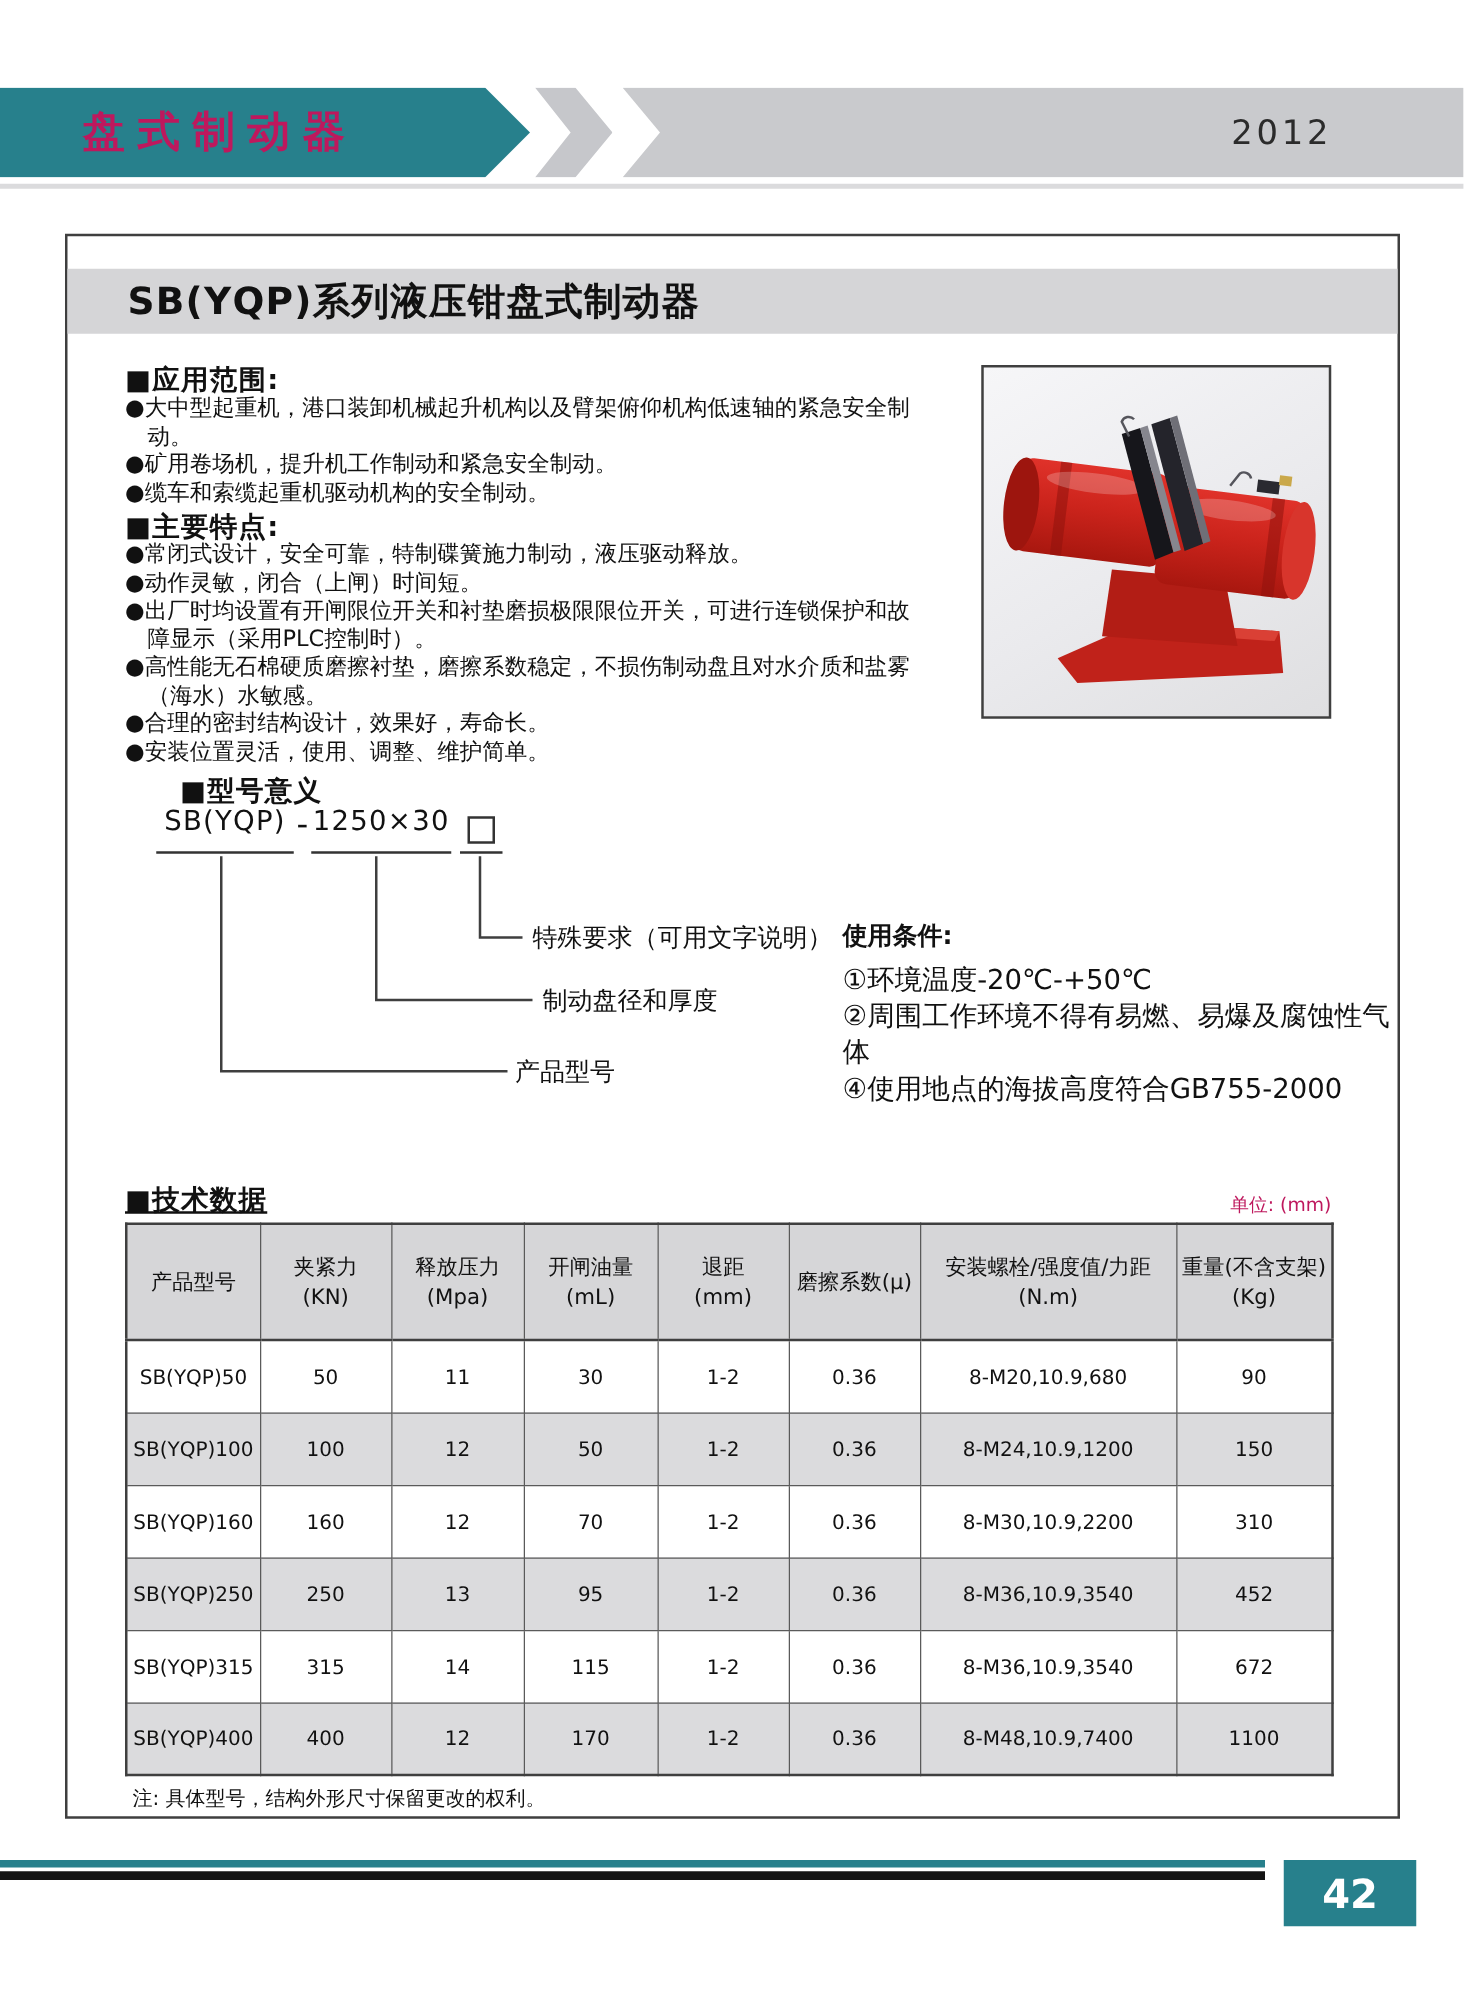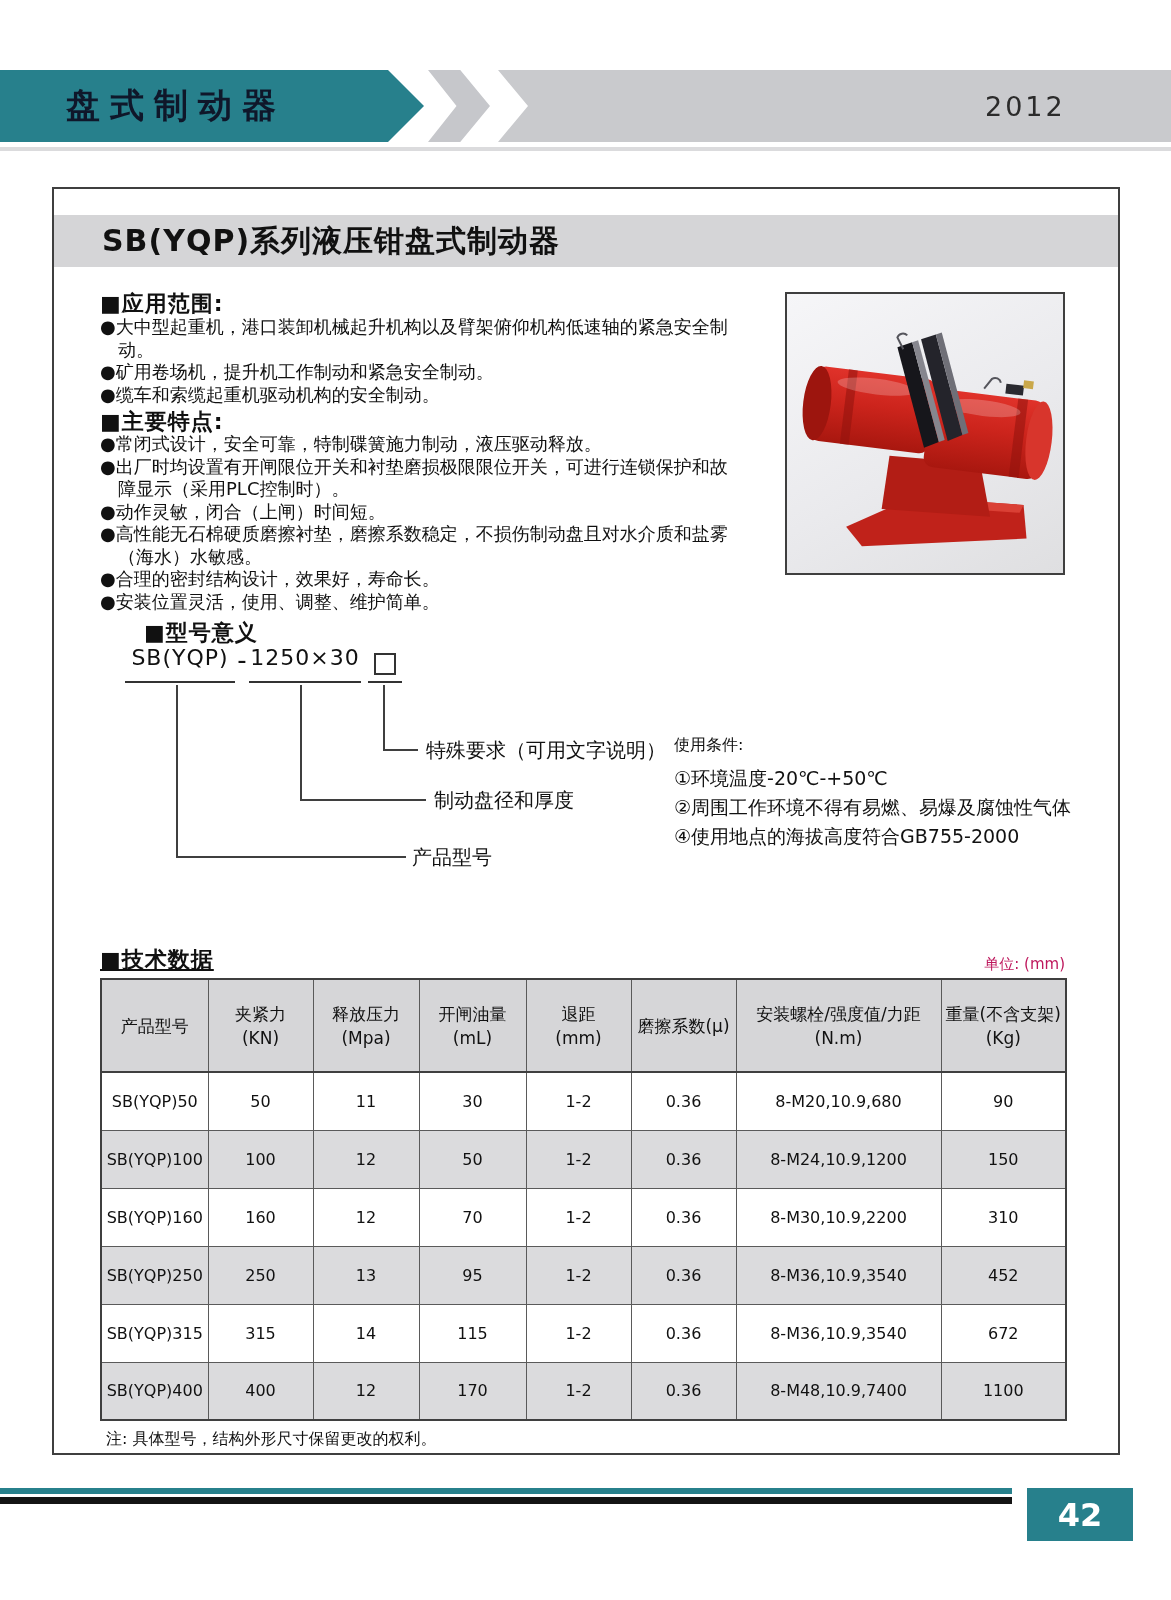--- a/index.html
+++ b/index.html
@@ -7,21 +7,21 @@
   .page {
     position:relative; width:1171px; height:1600px; background:#fff;
     font-family:"DejaVu Sans","Liberation Sans",sans-serif; color:#111; overflow:hidden;
   }
   .abs { position:absolute; }
 
   
   .banner { left:0; top:70px; width:424px; height:72px; background:#27808C;
     clip-path:polygon(0 0, calc(100% - 36px) 0, 100% 50%, calc(100% - 36px) 100%, 0 100%); }
   .banner-title { left:66px; top:70px; height:72px; display:flex; align-items:center;
-    color:#0f172a; font-size:34px; font-weight:bold; letter-spacing:10px; }
+    color:#be185d; font-size:34px; font-weight:bold; letter-spacing:10px; }
   .chev { left:428px; top:70px; width:62px; height:72px; background:#C6C7CB;
     clip-path:polygon(0 0,52% 0,100% 50%,52% 100%,0 100%,46% 50%); }
   .graybar { left:498px; top:70px; width:673px; height:72px; background:#C9CACD;
     clip-path:polygon(0 0,100% 0,100% 100%,0 100%,30px 50%); }
   .year { left:985px; top:70px; height:72px; display:flex; align-items:center;
     font-size:27px; letter-spacing:3px; color:#2b2b2b; }
   .top-rule { left:0; top:147px; width:1171px; height:4px; background:#DBDBDD; }
 
   
   .content-box { left:52px; top:187px; width:1068px; height:1268px;
@@ -50,22 +50,22 @@
   .boxwrap { position:absolute; left:243px; width:34px; height:38px; border-bottom:2px solid #333; }
   .model-box { position:absolute; left:6px; top:8px; width:22px; height:22px; border:2px solid #333; }
   .connector-svg { left:0; top:0; width:1064px; height:1264px; pointer-events:none; }
   .diagram-label { font-size:20px; line-height:26px; }
   #label-special { left:372px; top:548px; }
   #label-disc    { left:380px; top:598px; }
   #label-product { left:358px; top:655px; }
 
   
   .usage { left:620px; top:546px; width:444px; }
-  .usage-heading { font-size:16px; font-weight:normal; }
-  .usage-items { margin-top:8px; font-size:19px; line-height:29px; }
+  .usage-heading { font-size:20px; font-weight:bold; }
+  .usage-items { margin-top:8px; font-size:22px; line-height:29px; }
 
   
   .photo-box { left:731px; top:103px; width:280px; height:283px; border:2px solid #3f3f3f;
     background:linear-gradient(150deg,#f6f6f8 0%,#eaeaed 55%,#dfdfe1 100%); }
   .photo-box svg { display:block; width:100%; height:100%; }
 
   
   #tech-heading { left:46px; top:756px;text-decoration:underline; }
   .unit-note { left:868px; top:766px; width:143px; text-align:right; font-size:15px; color:#be185d; }
   .tech-table-wrap { left:46px; top:789px; }
@@ -106,22 +106,22 @@
     <div class="abs sec-heading" id="app-heading">■应用范围:</div>
     <div class="abs bullets" id="app-items">
       <div class="bullet-item">●大中型起重机，港口装卸机械起升机构以及臂架俯仰机构低速轴的紧急安全制动。</div>
       <div class="bullet-item">●矿用卷场机，提升机工作制动和紧急安全制动。</div>
       <div class="bullet-item">●缆车和索缆起重机驱动机构的安全制动。</div>
     </div>
 
     <div class="abs sec-heading" id="feat-heading">■主要特点:</div>
     <div class="abs bullets" id="feat-items">
       <div class="bullet-item">●常闭式设计，安全可靠，特制碟簧施力制动，液压驱动释放。</div>
+      <div class="bullet-item">●动作灵敏，闭合（上闸）时间短。</div>
       <div class="bullet-item">●出厂时均设置有开闸限位开关和衬垫磨损极限限位开关，可进行连锁保护和故障显示（采用PLC控制时）。</div>
-      <div class="bullet-item">●动作灵敏，闭合（上闸）时间短。</div>
       <div class="bullet-item">●高性能无石棉硬质磨擦衬垫，磨擦系数稳定，不损伤制动盘且对水介质和盐雾（海水）水敏感。</div>
       <div class="bullet-item">●合理的密封结构设计，效果好，寿命长。</div>
       <div class="bullet-item">●安装位置灵活，使用、调整、维护简单。</div>
     </div>
 
     <div class="abs sec-heading" id="model-heading">■型号意义</div>
 
     <div class="abs model-row">
       <span class="model-seg seg1">SB(YQP)</span>
       <span class="model-dash">-</span>

